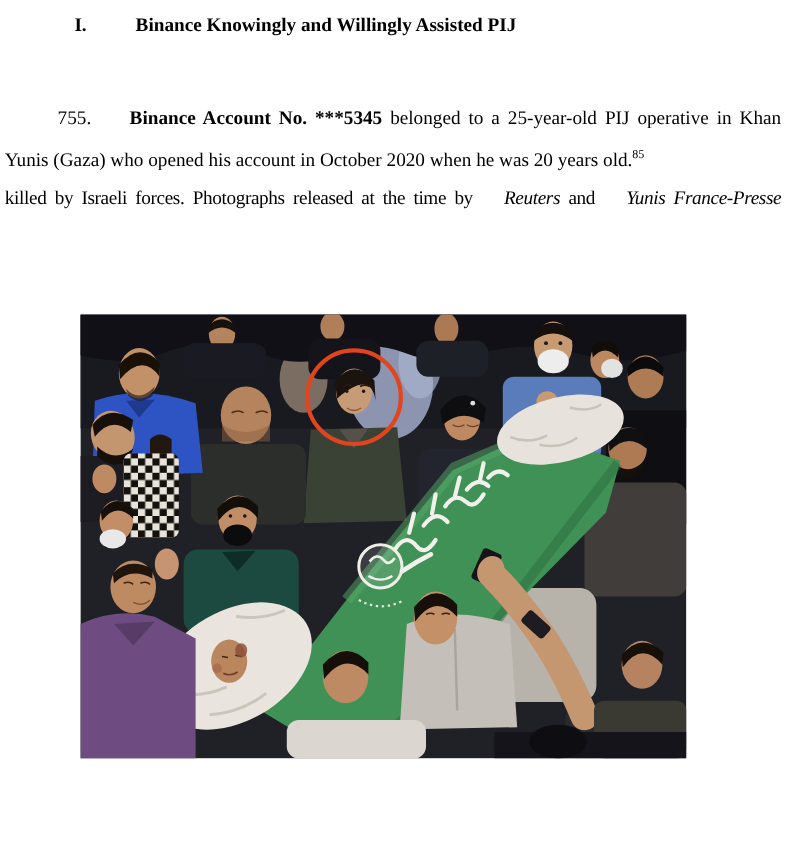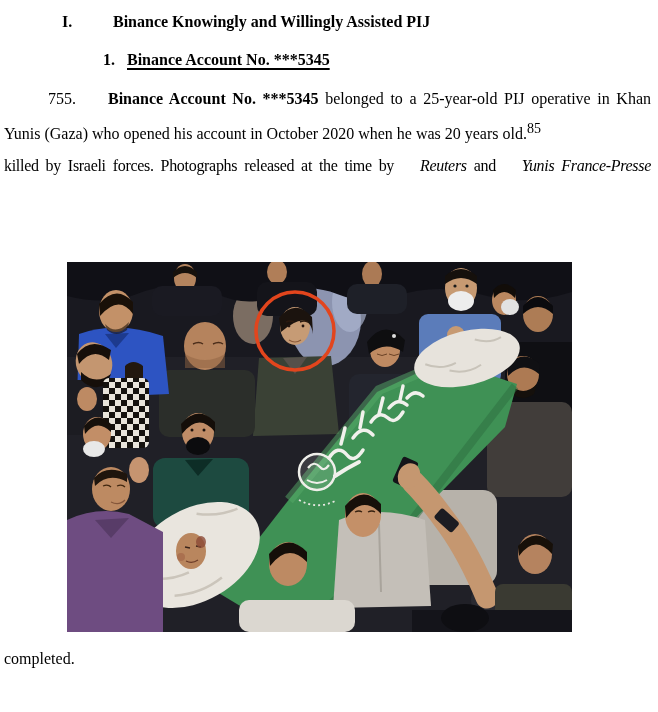--- a/index.html
+++ b/index.html
@@ -17,37 +17,34 @@
 
   .para{position:absolute;left:4px;width:647px;}
   .p755{top:81px;} .p756{top:148px;} .p757{top:641px;}
   .line{height:35px;line-height:35px;}
   .just{text-align:justify;text-align-last:justify;}
   .first{text-indent:44px;}
   .tight{letter-spacing:-0.3px;}
   .pnum{padding-right:32px;}
   .bold{font-weight:700;}
   .ital{font-style:italic;margin-left:19px;}
-  sup{font-size:14px;vertical-align:super;line-height:0;margin-top:22px;}
+  sup{font-size:10px;vertical-align:super;line-height:0;margin-top:22px;}
 
   figure.photo{position:absolute;top:262px;left:67px;width:505px;height:370px;margin:0;}
   figure.photo svg{display:block;width:100%;height:100%;}
 </style>
 </head>
 <body>
 
 <div class="doc">
 
   <div class="h1">
     <span class="num">I.</span><span>Binance Knowingly and Willingly Assisted PIJ</span>
   </div>
 
-  <div class="h2">
-    <span class="num">1.</span><span class="t">Binance Account No. ***5345</span>
-  </div>
 
   <div class="para p755">
     <div class="line just first"><span class="pnum">755.</span><span class="bold">Binance Account No. ***5345</span><span> belonged to a 25-year-old PIJ operative in Khan</span></div>
     <div class="line"><span>Yunis (Gaza) who opened his account in October 2020 when he was 20 years old.</span><sup>85</sup></div>
   </div>
 
   <div class="para p756">
     <div class="line just tight"><span>killed by Israeli forces. Photographs released at the time by </span><span class="ital">Reuters</span><span> and </span><span class="ital">Yunis France-Presse</span></div>
   </div>
 
@@ -259,16 +256,15 @@
           <rect x="345" y="348" width="160" height="22" fill="#14141a"></rect>
           <ellipse cx="398" cy="356" rx="24" ry="14" fill="#0e0e12"></ellipse>
         </g>
       </g>
 
       <circle cx="228" cy="69" r="39" fill="none" stroke-width="3.5" stroke="#e2451d"></circle>
     </svg>
   </figure>
 
   <div class="para p757">
-    <div class="line"><span>completed.</span></div>
   </div>
 
 </div>
 
 </body></html>

